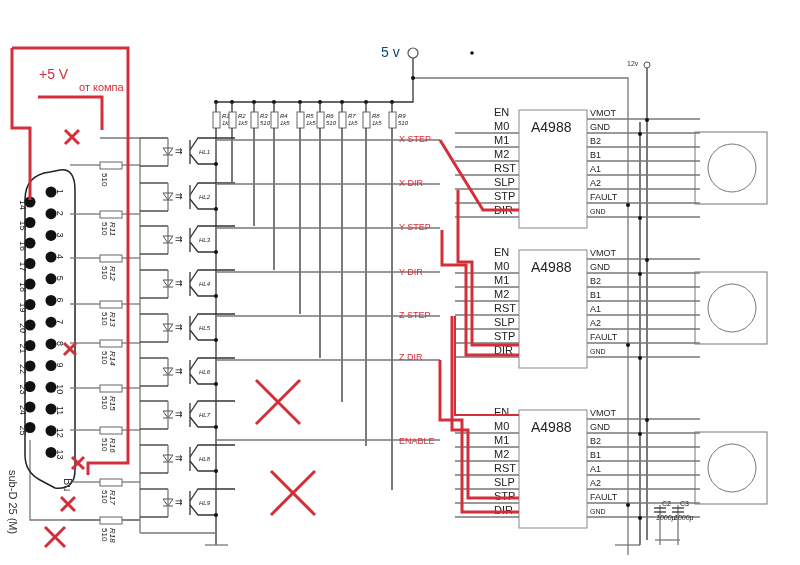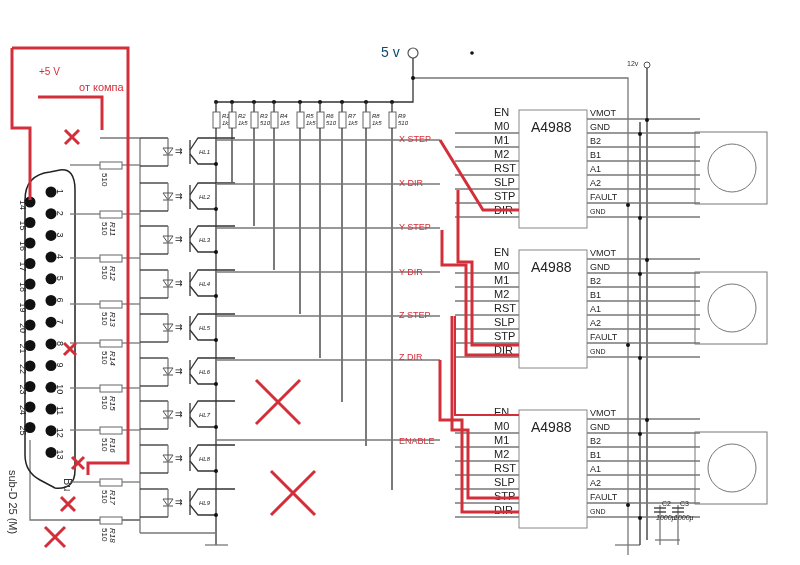--- a/index.html
+++ b/index.html
@@ -441,17 +441,17 @@
         <path d="M458 190 V262 H472 V345 H519" class="red"></path>
         <path d="M442 230 V265 H466 V355 H519" class="red"></path>
         <path d="M452 316 V430 H468 V498 H519" class="red"></path>
         <path d="M440 360 V420 H462 V512 H519" class="red"></path>
         <path d="M455 316 V415 H519" class="redt"></path>
       </g>
 </svg>
 
 <div style="position:absolute;left:381px;top:44px;font-size:14px;color:#0c4a6e;">5 v</div>
 <div style="position:absolute;left:627px;top:60px;font-size:7px;color:#333;">12v</div>
-<div style="position:absolute;left:39px;top:66px;font-size:10px;color:#d32f3a;">+5 V</div>
+<div style="position:absolute;left:39px;top:66px;font-size:14px;color:#d32f3a;">+5 V</div>
 <div style="position:absolute;left:39px;top:81px;font-size:11px;color:#d32f3a;margin-left:40px;">от компа</div>
 <div style="position:absolute;left:-12px;top:500px;font-size:11px;color:#333;transform:rotate(90deg);transform-origin:left top;white-space:nowrap;left:19px;top:470px;">sub-D 25 (M)</div>
 <div style="position:absolute;left:74px;top:478px;font-size:11px;color:#333;transform:rotate(90deg);transform-origin:left top;">Bu</div>
 </div>
 
 </body></html>

